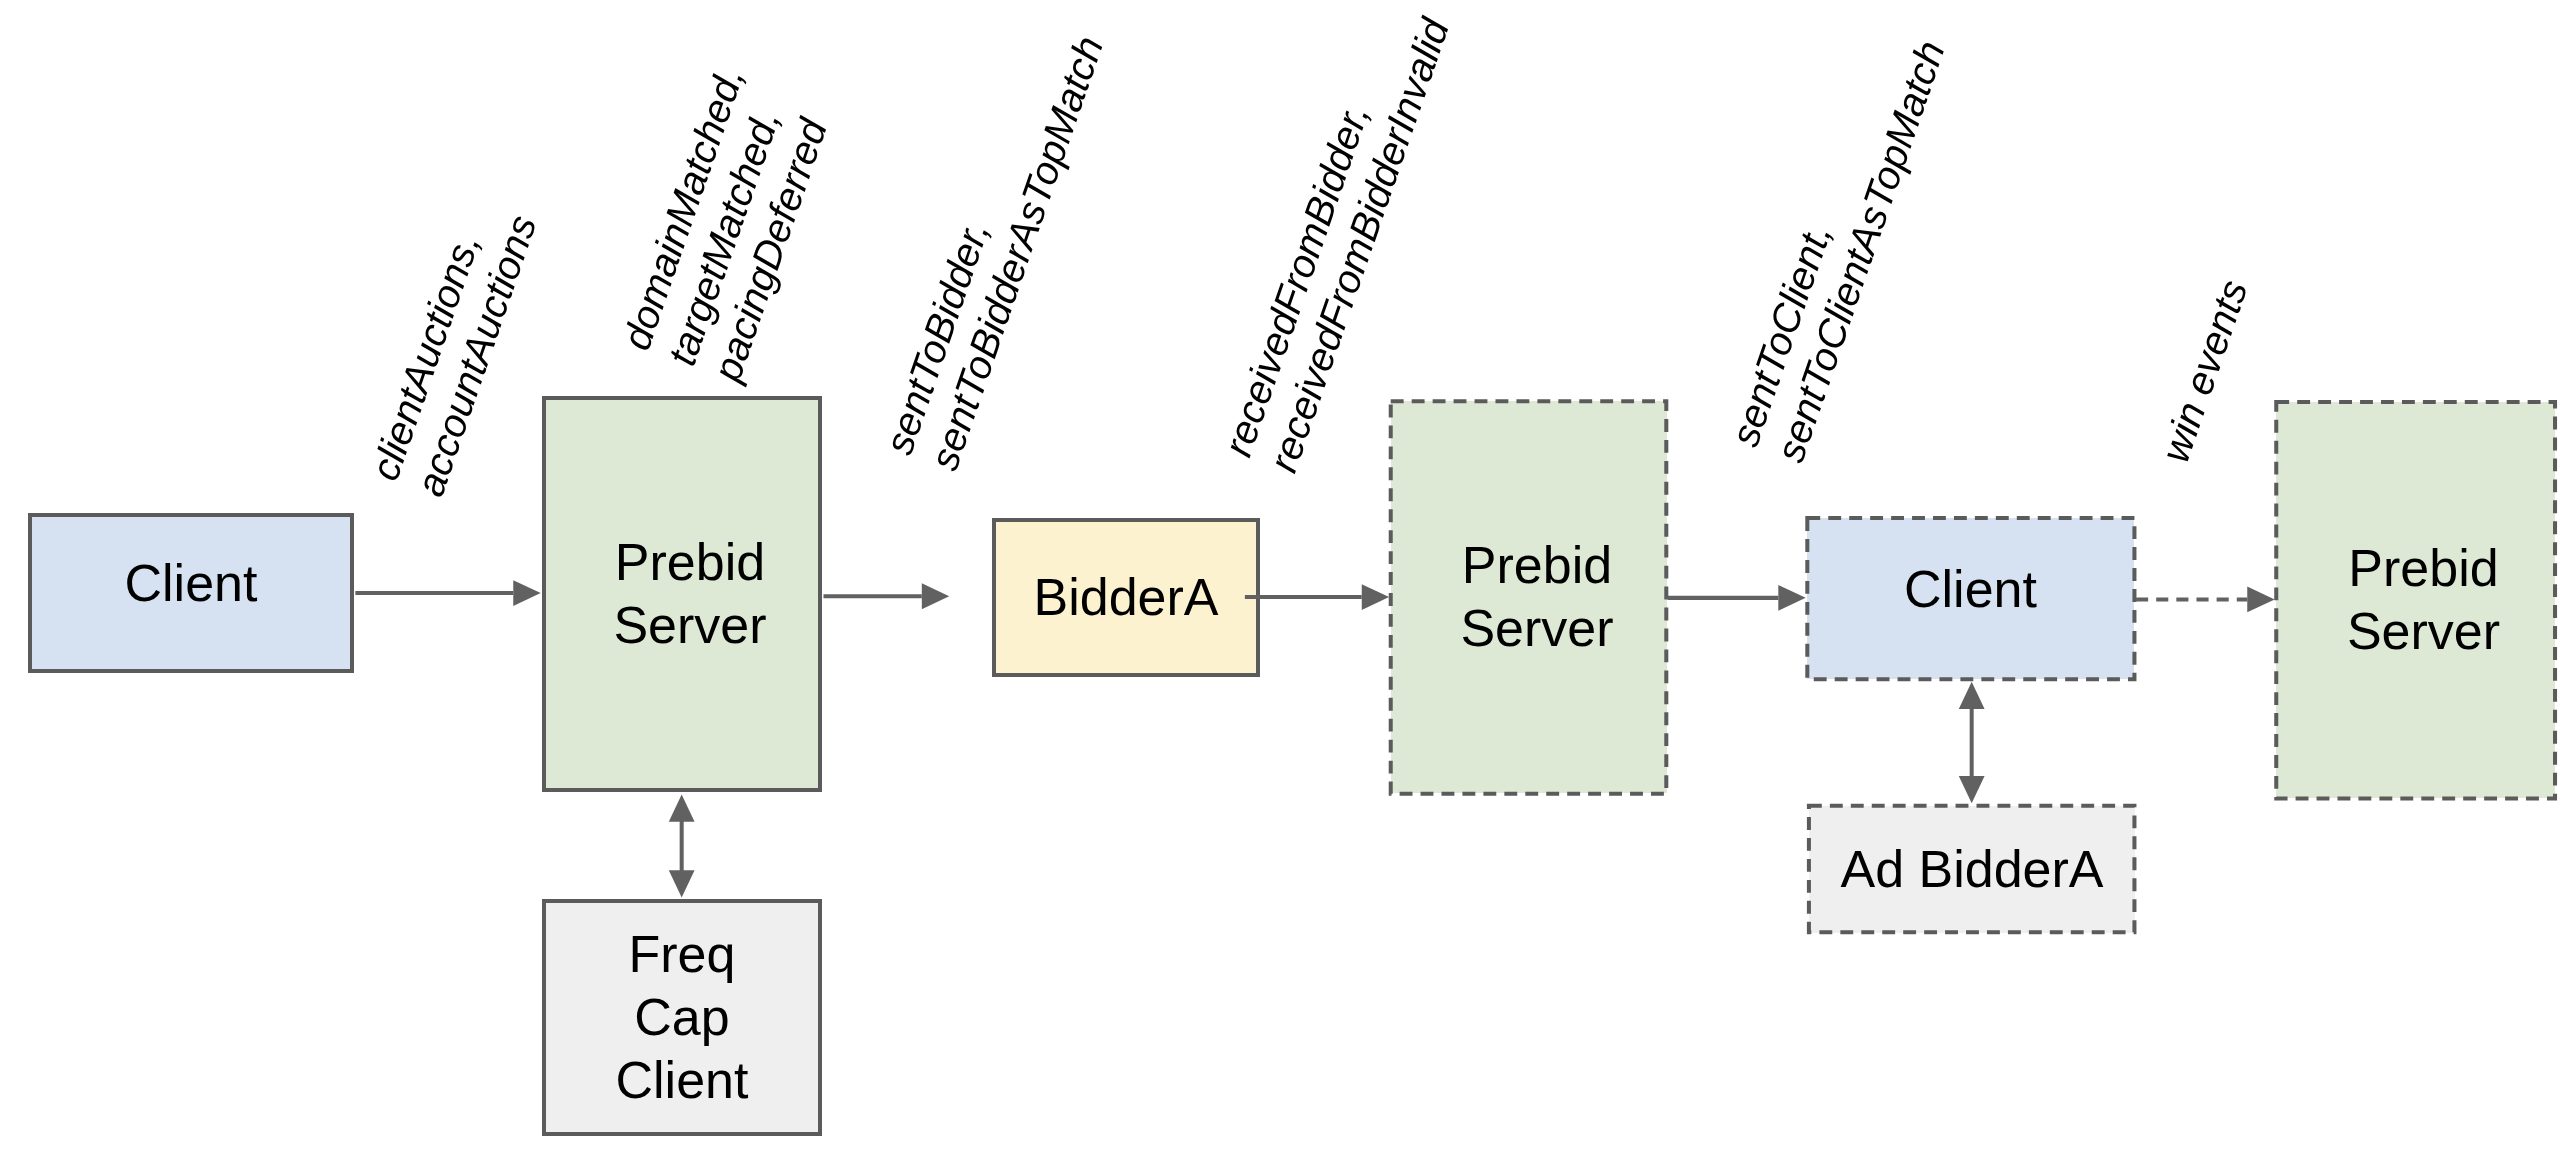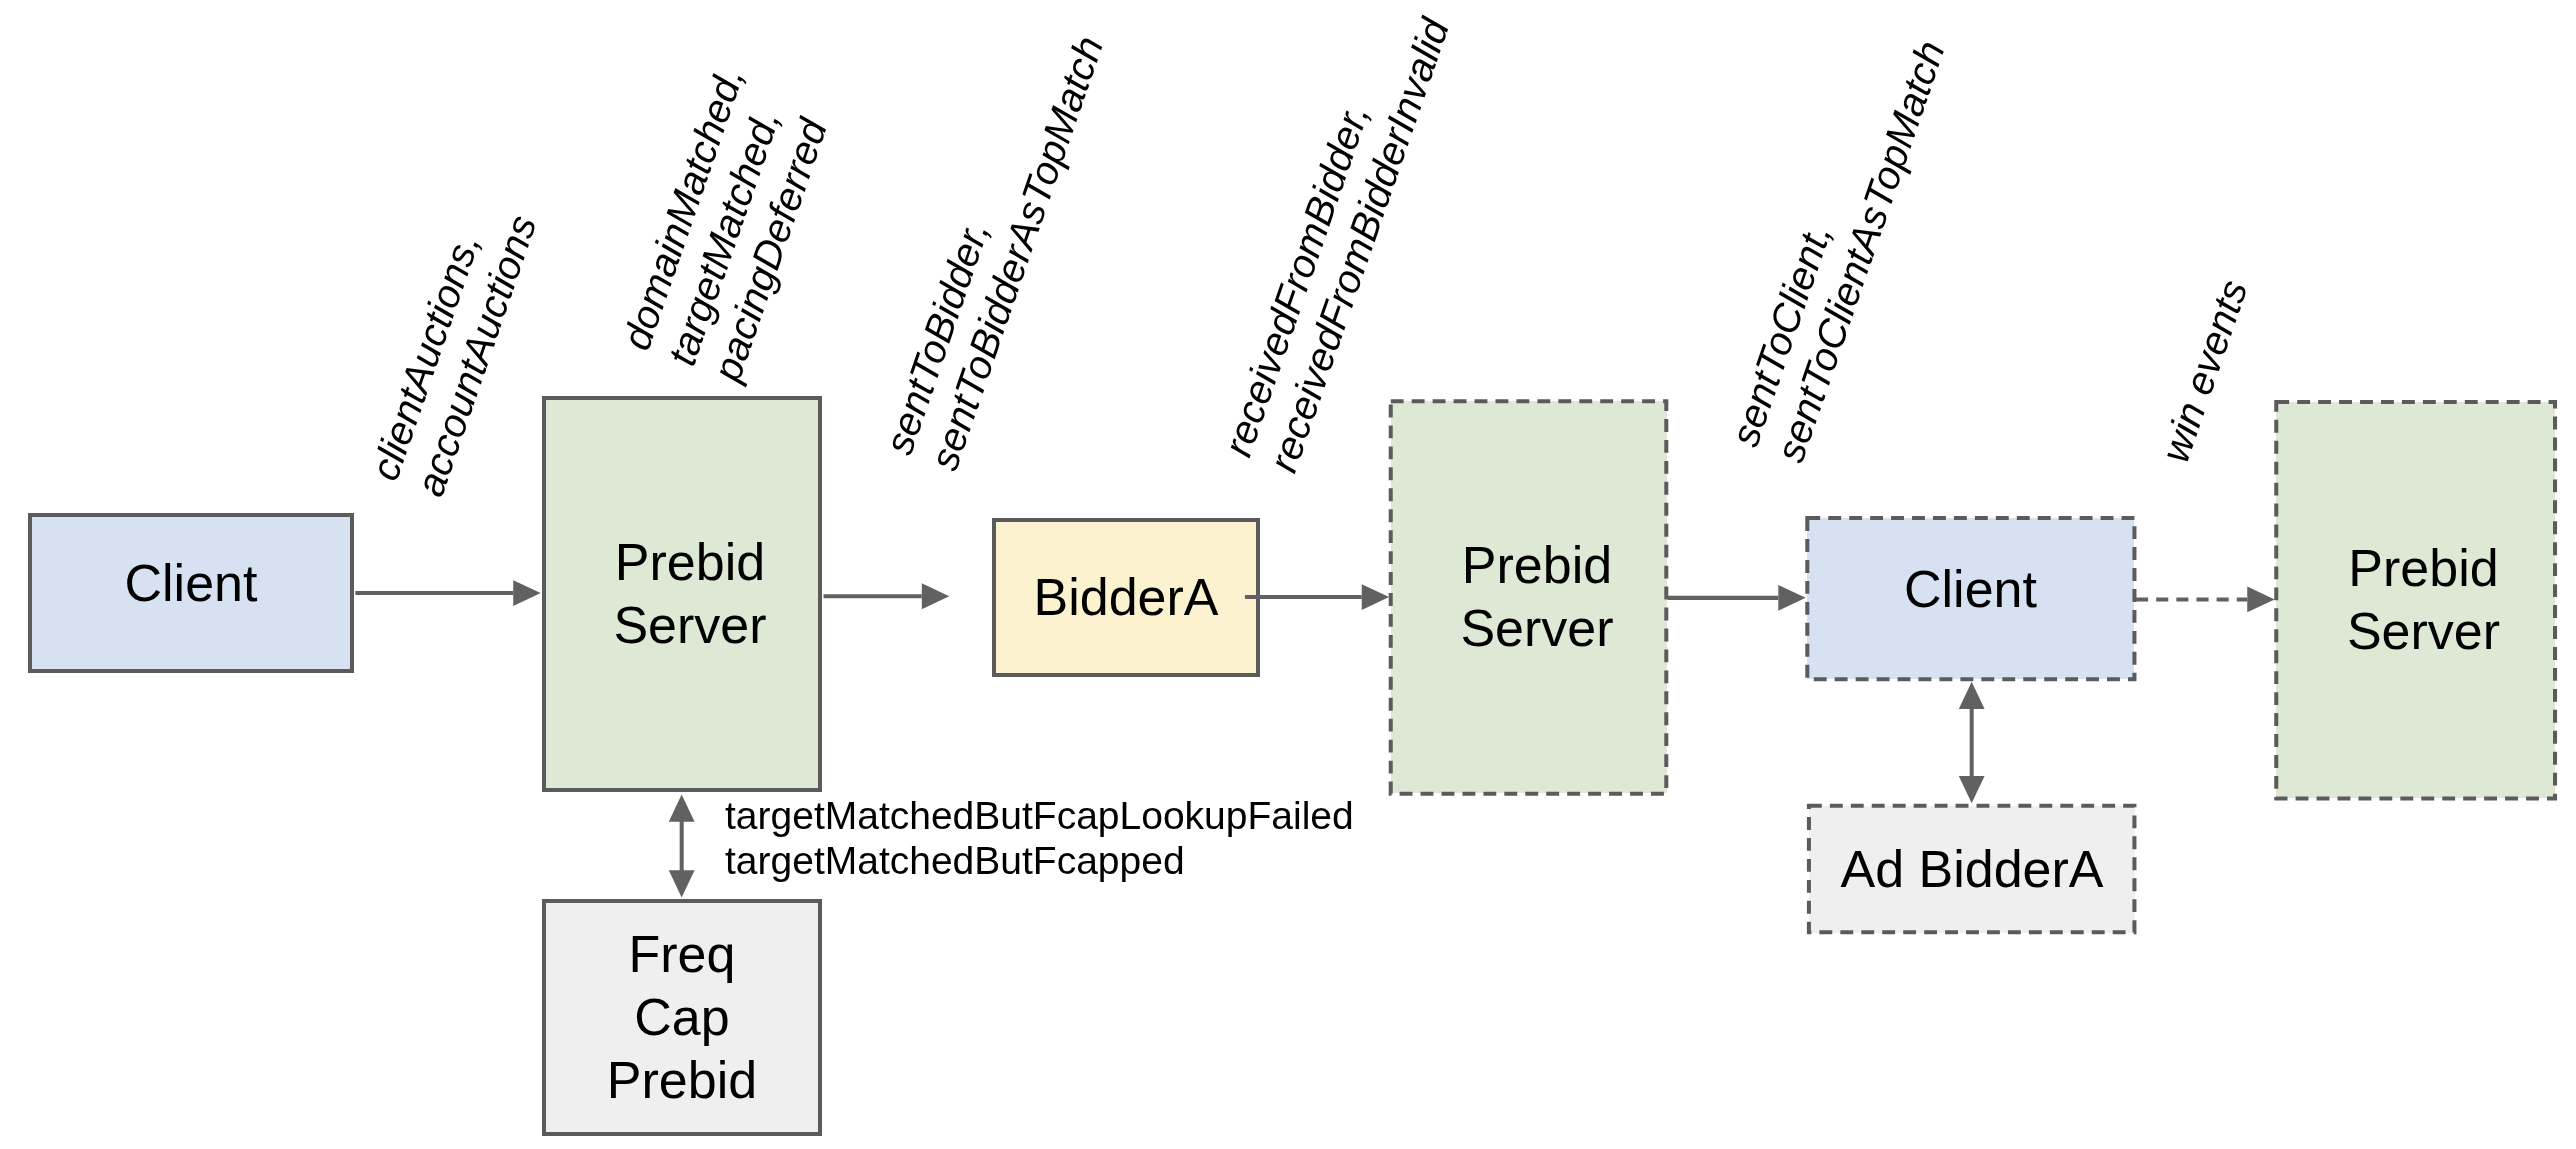--- a/index.html
+++ b/index.html
@@ -117,21 +117,21 @@
 Server</span>
   </div>
 
   <div class="box gray" id="box-ad-server">
     <span class="box-label">Ad BidderA</span>
   </div>
 
   <div class="box solid gray" id="box-freq-cap">
     <span class="box-label">Freq
 Cap
-Prebid</span>
+Client</span>
   </div>
 
   <svg class="overlay" width="2576" height="1149" viewBox="0 0 3197 1426">
 
     <rect class="dashed-rect" x="1726" y="498" width="342" height="487"></rect>
     <rect class="dashed-rect" x="2243" y="643" width="406" height="200"></rect>
     <rect class="dashed-rect" x="2825" y="499" width="346" height="492"></rect>
     <rect class="dashed-rect" x="2245" y="1000" width="404" height="157"></rect>
 
     <g>
@@ -183,17 +183,15 @@
 sentToBidderAsTopMatch</div>
 
   <div class="rlabel" id="lbl-from-bidder">receivedFromBidder,
 receivedFromBidderInvalid</div>
 
   <div class="rlabel" id="lbl-to-client">sentToClient,
 sentToClientAsTopMatch</div>
 
   <div class="rlabel" id="lbl-win-events">win events</div>
 
-  <div class="fcap-label">targetMatchedButFcapLookupFailed
-targetMatchedButFcapped</div>
 
 </div>
 
 
 </body></html>

